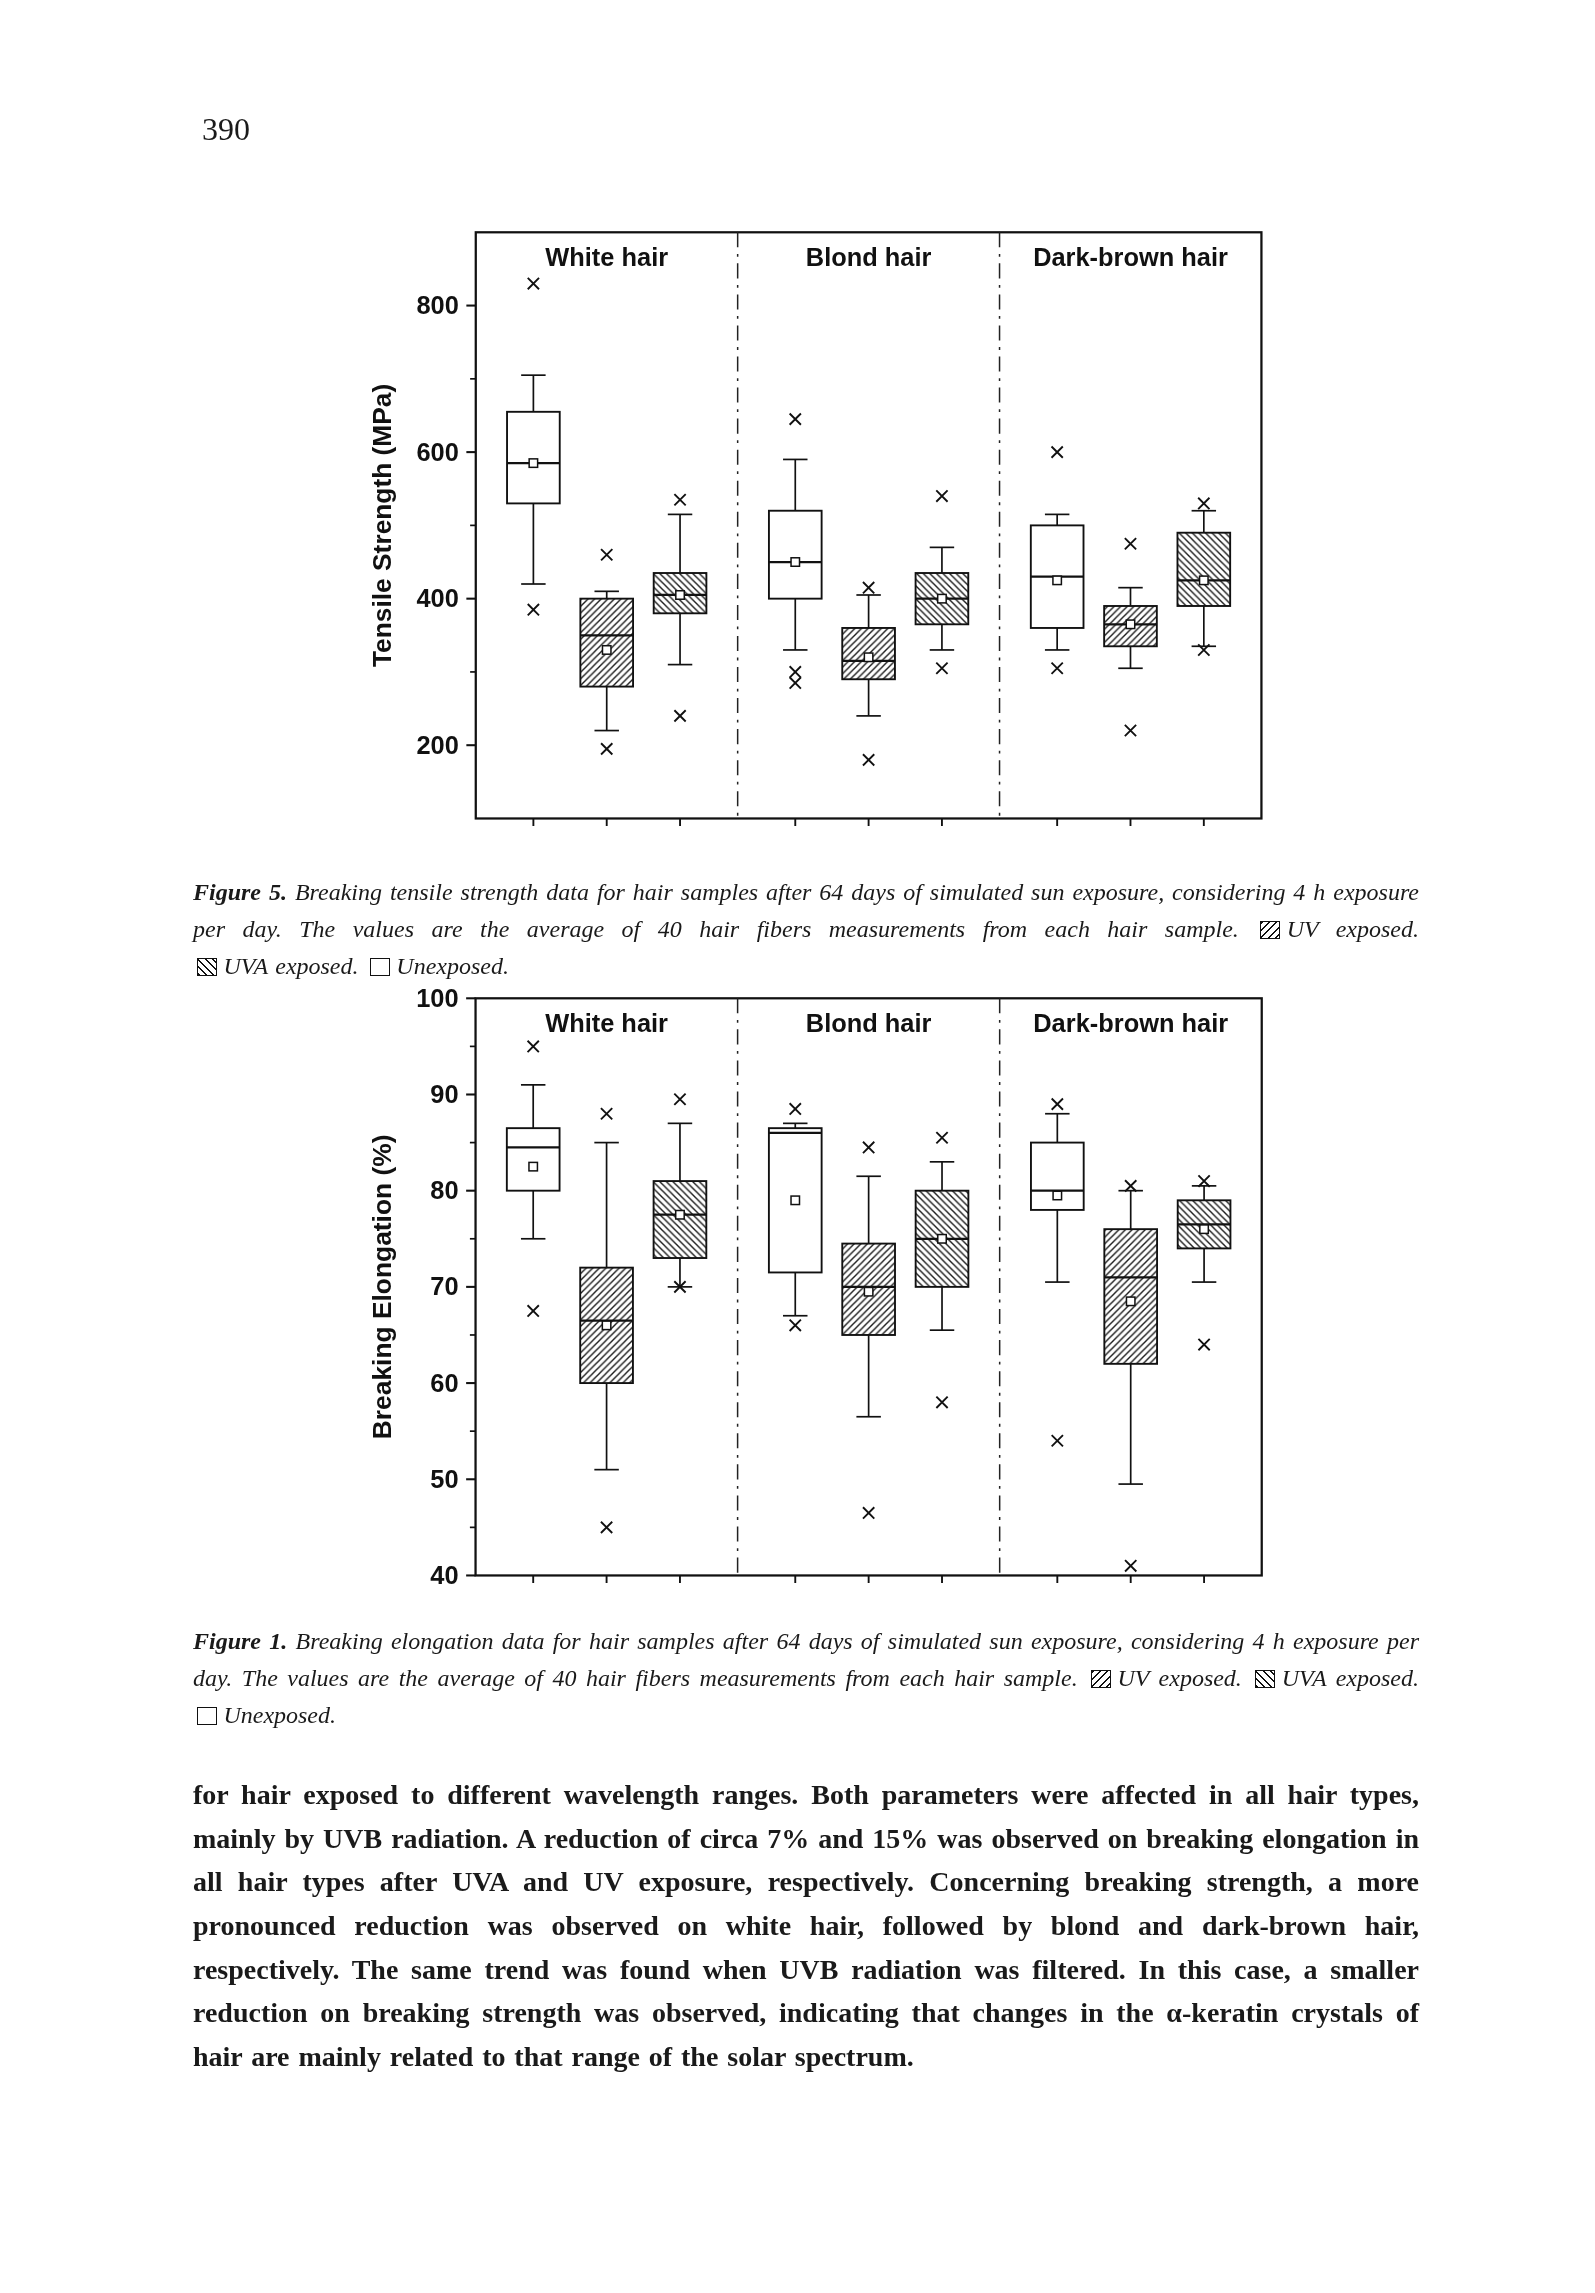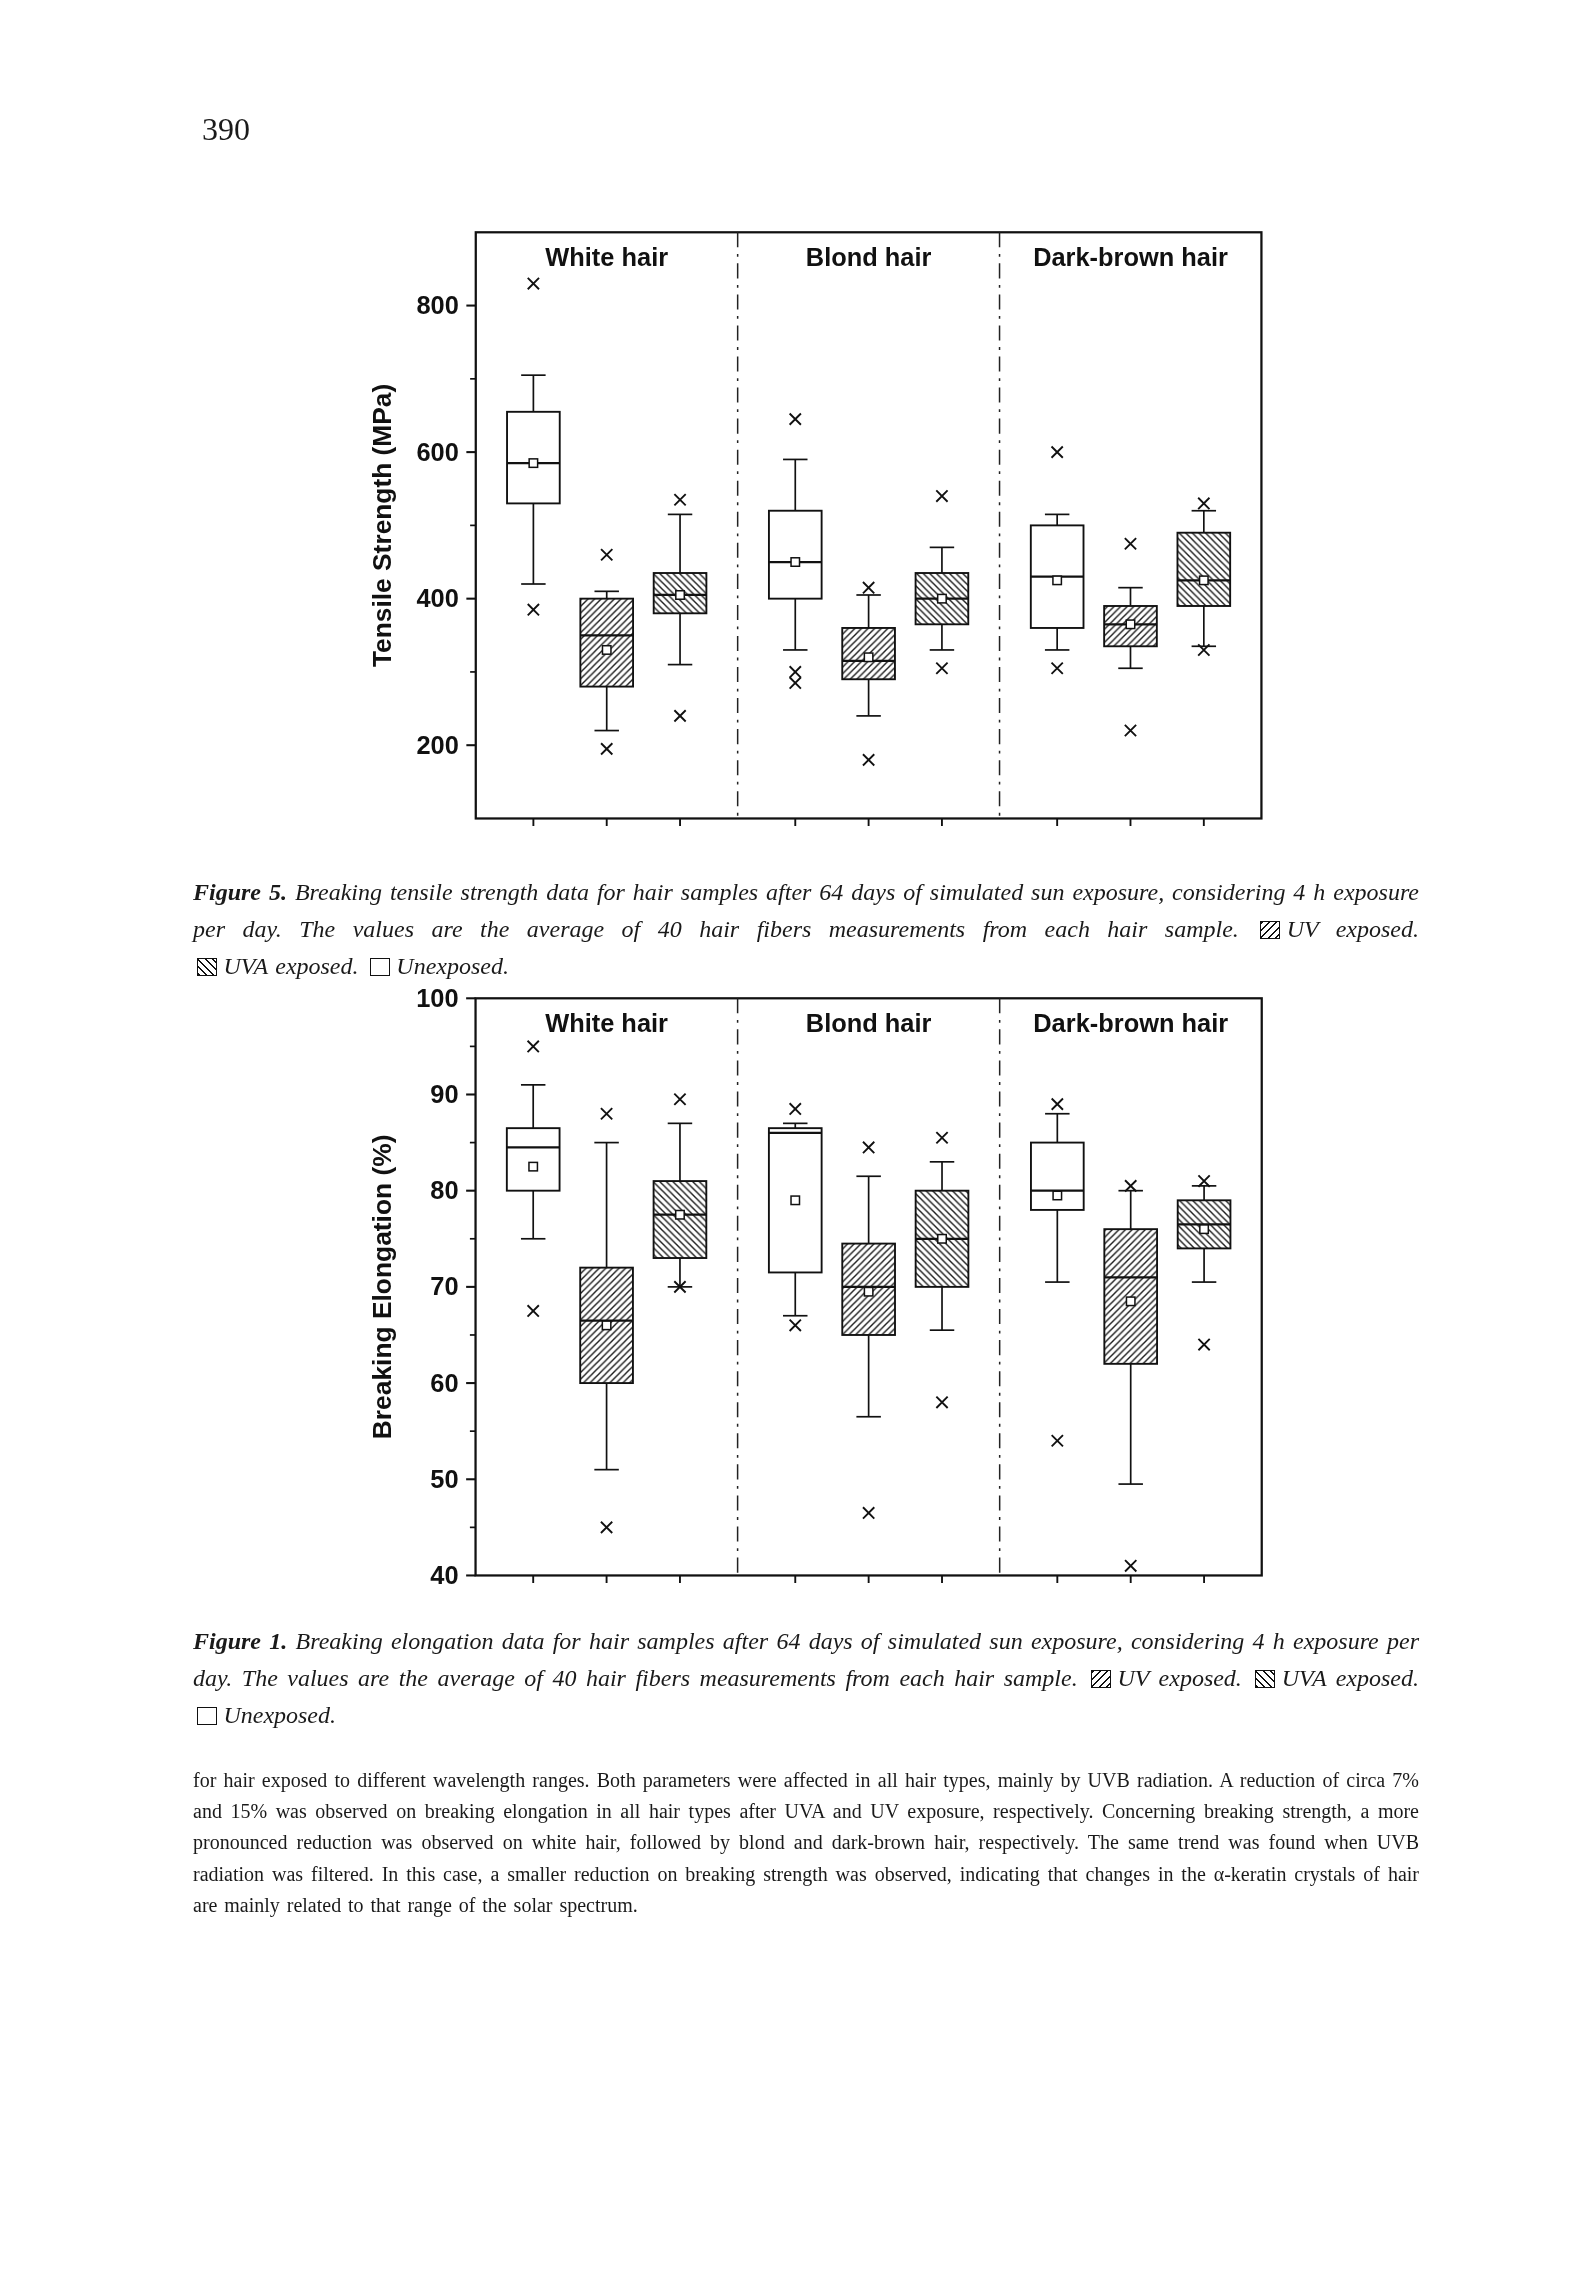--- a/index.html
+++ b/index.html
@@ -13,22 +13,22 @@
   .caption{position:absolute;left:193px;width:1226px;font-size:24px;line-height:1.55;
            text-align:justify;word-spacing:1.4px;font-style:italic;}
   .fig5-caption{top:850px;}
   .fig6-caption{top:1599px;}
   .caption b{font-weight:bold;}
   .legend-item{white-space:nowrap;}
   .swatch{display:inline-block;width:20px;height:18px;border:1.9px solid #111;background:#fff;
           vertical-align:-1.9px;margin:0 6.6px 0 3.8px;box-sizing:border-box;}
   .swatch-uv{background-image:repeating-linear-gradient(135deg,#111 0,#111 1.5px,transparent 1.5px,transparent 5.2px);}
   .swatch-uva{background-image:repeating-linear-gradient(45deg,#111 0,#111 1.5px,transparent 1.5px,transparent 5.2px);}
-  .body-text{position:absolute;left:193px;top:1745px;width:1226px;font-size:20px;line-height:1.56;
-             text-align:justify;word-spacing:1.9px;}
+  .body-text{position:absolute;left:193px;top:1745px;width:1226px;font-size:28px;line-height:1.56;
+             text-align:justify;word-spacing:1.9px;font-weight:bold;}
   
   .tick-label{font:bold 27px "Liberation Sans",sans-serif;fill:#111;}
   .panel-label{font:600 27px "Liberation Sans",sans-serif;fill:#111;}
   .axis-title{font:bold 28px "Liberation Sans",sans-serif;fill:#111;}
 </style>
 </head>
 <body>
 
 <div class="page">
 

